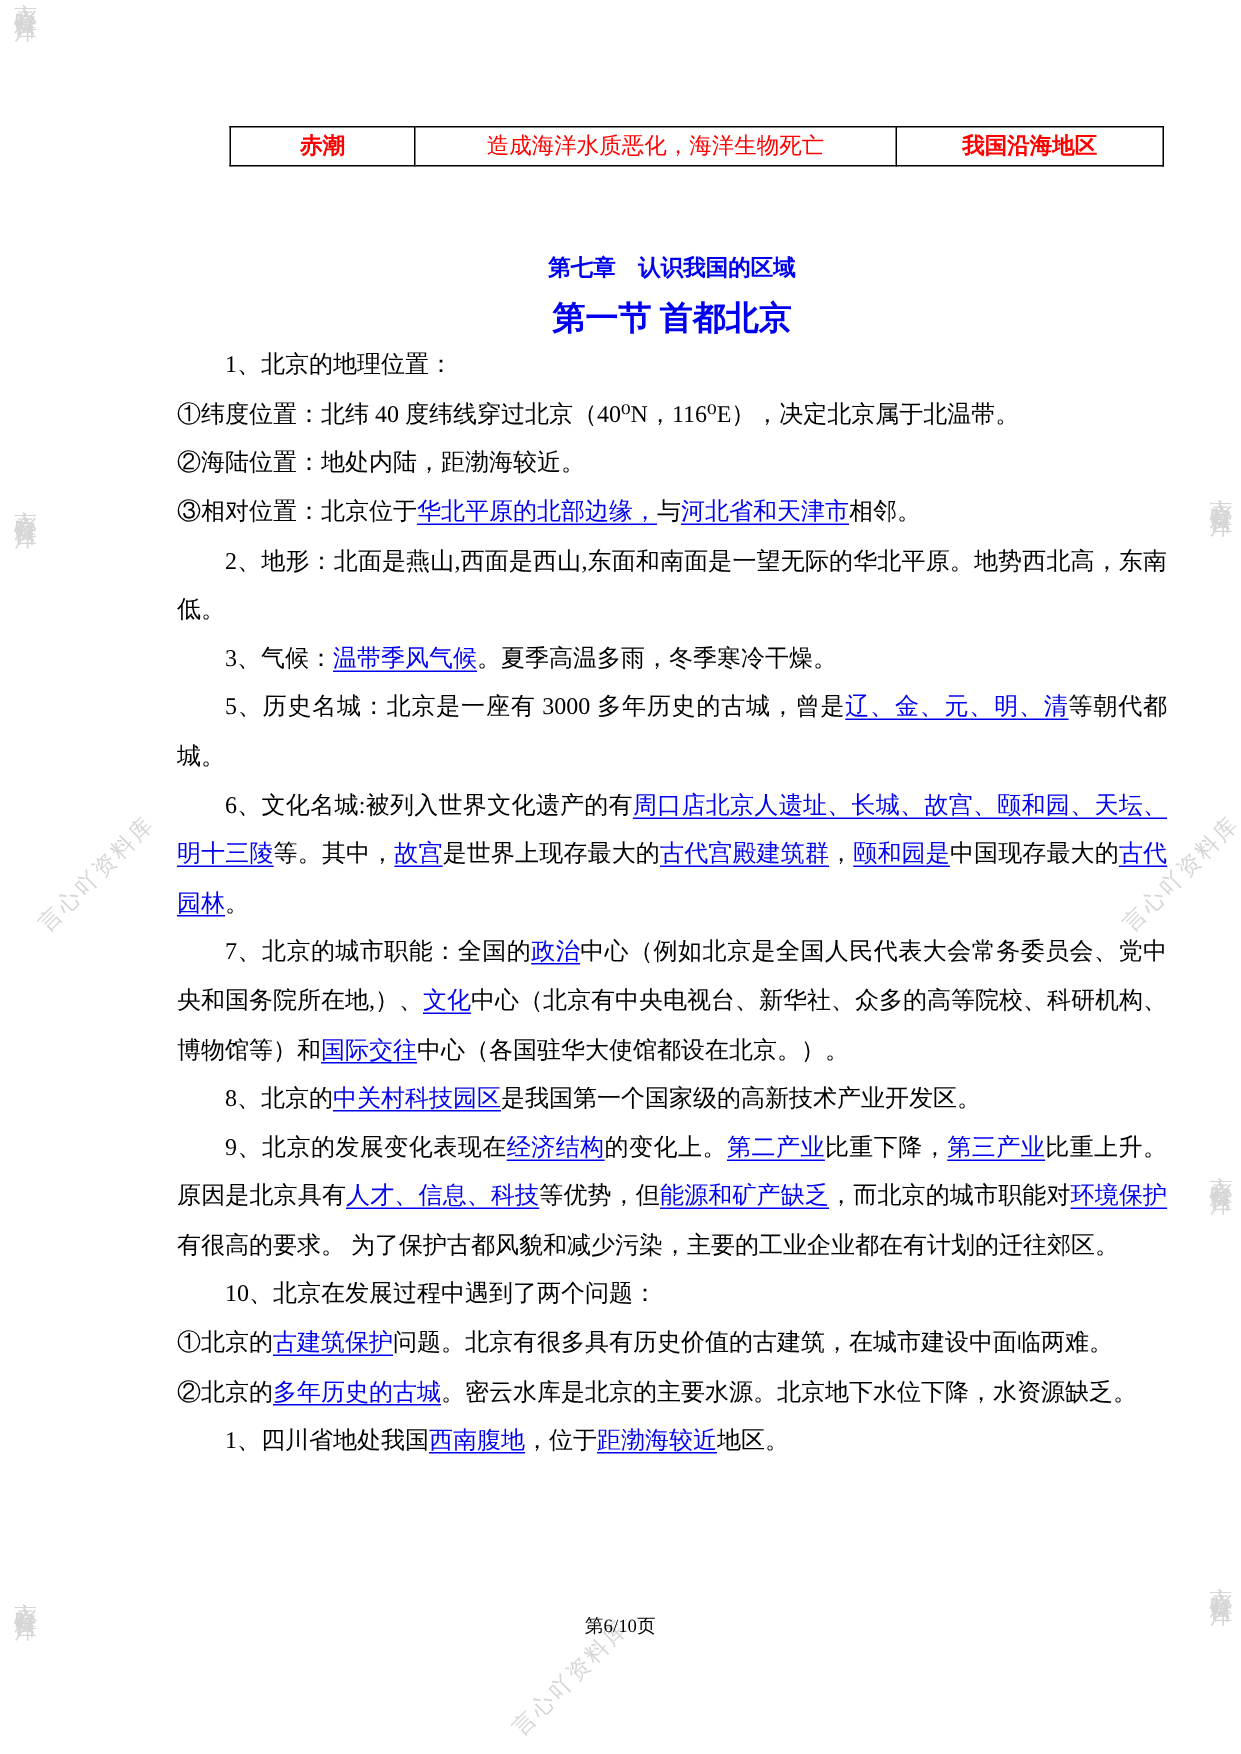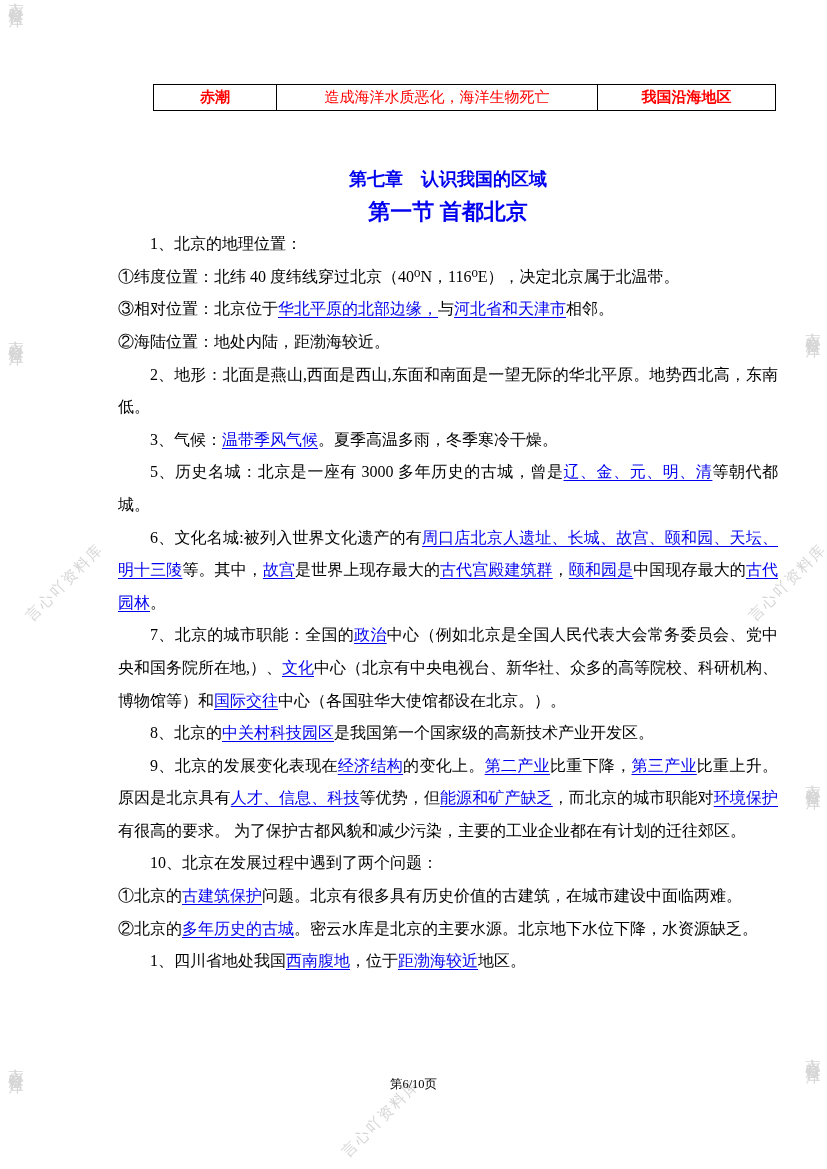--- a/index.html
+++ b/index.html
@@ -14,21 +14,21 @@
   .wm-layer{position:absolute;inset:0;z-index:0;pointer-events:none;}
   .wm{position:absolute;color:var(--watermark-gray);font-size:15px;letter-spacing:2px;white-space:nowrap;}
   .wm-v{writing-mode:vertical-rl;}
   .wm-d{transform:rotate(-45deg);transform-origin:0 0;}
   .content{position:absolute;left:85px;top:84px;width:660px;z-index:1;font-size:16px;line-height:32.6px;color:#000;text-align:justify;margin-left:33px;}
   .doc-table{border-collapse:collapse;margin-left:35px;font-size:15px;line-height:normal;}
   .doc-table td{border:1px solid #000;text-align:center;padding:2px 6px;height:21px;color:var(--alert-red);}
   .cell-term{width:110px;font-weight:bold;}
   .cell-effect{width:308px;}
   .cell-region{width:165px;font-weight:bold;}
-  .chapter{margin:52px 0 0;font-size:18px;font-weight:bold;color:var(--heading-blue);text-align:center;line-height:32.6px;}
+  .chapter{margin:52px 0 0;font-size:15px;font-weight:bold;color:var(--heading-blue);text-align:center;line-height:32.6px;}
   .section{margin:0;font-size:22px;font-weight:bold;color:var(--heading-blue);text-align:center;line-height:32.6px;}
   .body-block p{margin:0;}
   .para.indent{text-indent:2em;}
   .seg-bold{font-weight:normal;}
   .seg-blue{color:var(--term-blue);}
   .seg-u{text-decoration:underline;text-underline-offset:3px;}
   .footer{position:absolute;left:0;top:1076px;width:100%;text-align:center;font-size:12.5px;z-index:1;color:#000;}
 </style>
 </head>
 <body>
@@ -59,22 +59,22 @@
         </tr>
       </tbody>
     </table>
 
     <h1 class="chapter">第七章　认识我国的区域</h1>
 
     <h2 class="section">第一节 首都北京</h2>
     <div class="body-block">
         <p class="para indent"><span class="">1、北京的地理位置：</span></p>
         <p class="para"><span class="">①纬度位置：</span><span class="seg-bold">北纬 40 度纬线穿过北京（40⁰N，116⁰E），决定北京属于北温带。</span></p>
+        <p class="para"><span class="">②海陆位置：地处内陆，距渤海较近。</span></p>
         <p class="para"><span class="">③相对位置：北京位于</span><span class="seg-blue seg-u seg-bold">华北平原</span><span class="seg-blue seg-u">的北部边缘，</span><span class="">与</span><span class="seg-blue seg-u seg-bold">河北省和天津市</span><span class="">相邻。</span></p>
-        <p class="para"><span class="">②海陆位置：地处内陆，距渤海较近。</span></p>
         <p class="para indent"><span class="">2、地形：北面是燕山,西面是西山,东面和南面是一望无际的华北平原。</span><span class="seg-bold">地势西北高，东南低。</span></p>
         <p class="para indent"><span class="">3、气候：</span><span class="seg-blue seg-u seg-bold">温带季风气候</span><span class="">。夏季高温多雨，冬季寒冷干燥。</span></p>
         <p class="para indent"><span class="">5、历史名城：北京是一座有 3000 多年历史的古城，曾是</span><span class="seg-blue seg-u seg-bold">辽、金、元、明、清</span><span class="">等朝代都城。</span></p>
         <p class="para indent"><span class="">6、文化名城:被列入世界文化遗产的有</span><span class="seg-blue seg-u seg-bold">周口店北京人遗址、长城、故宫、颐和园、天坛、明十三陵</span><span class="">等。其中，</span><span class="seg-blue seg-u seg-bold">故宫</span><span class="">是世界上现存最大的</span><span class="seg-blue seg-u seg-bold">古代宫殿建筑群</span><span class="">，</span><span class="seg-blue seg-u seg-bold">颐和园</span><span class="seg-blue seg-u">是</span><span class="">中国现存最大的</span><span class="seg-blue seg-u seg-bold">古代园林</span><span class="">。</span></p>
         <p class="para indent"><span class="">7、北京的城市职能：全国的</span><span class="seg-blue seg-u seg-bold">政治</span><span class="">中心（例如北京是全国人民代表大会常务委员会、党中央和国务院所在地,）、</span><span class="seg-blue seg-u seg-bold">文化</span><span class="">中心（北京有中央电视台、新华社、众多的高等院校、科研机构、博物馆等）和</span><span class="seg-blue seg-u seg-bold">国际交往</span><span class="">中心（各国驻华大使馆都设在北京。）。</span></p>
         <p class="para indent"><span class="">8、北京的</span><span class="seg-blue seg-u seg-bold">中关村科技园区</span><span class="">是我国第一个国家级的高新技术产业开发区。</span></p>
         <p class="para indent"><span class="">9、北京的发展变化表现在</span><span class="seg-blue seg-u">经济结构</span><span class="">的变化上。</span><span class="seg-blue seg-u seg-bold">第二产业</span><span class="">比重下降，</span><span class="seg-blue seg-u seg-bold">第三产业</span><span class="">比重上升。原因是北京具有</span><span class="seg-blue seg-u seg-bold">人才、信息、科技</span><span class="">等优势，但</span><span class="seg-blue seg-u seg-bold">能源和矿产缺乏</span><span class="">，而北京的城市职能对</span><span class="seg-blue seg-u seg-bold">环境保护</span><span class="">有很高的要求。 为了保护古都风貌和减少污染，主要的工业企业都在有计划的迁往郊区。</span></p>
         <p class="para indent"><span class="">10、北京在发展过程中遇到了两个问题：</span></p>
         <p class="para"><span class="">①北京的</span><span class="seg-blue seg-u seg-bold">古建筑保护</span><span class="">问题。北京有很多具有历史价值的古建筑，在城市建设中面临两难。</span></p>
         <p class="para"><span class="">②北京的</span><span class="seg-blue seg-u seg-bold">多年历史的古城</span><span class="">。密云水库是北京的主要水源。北京地下水位下降，水资源缺乏。</span></p>

